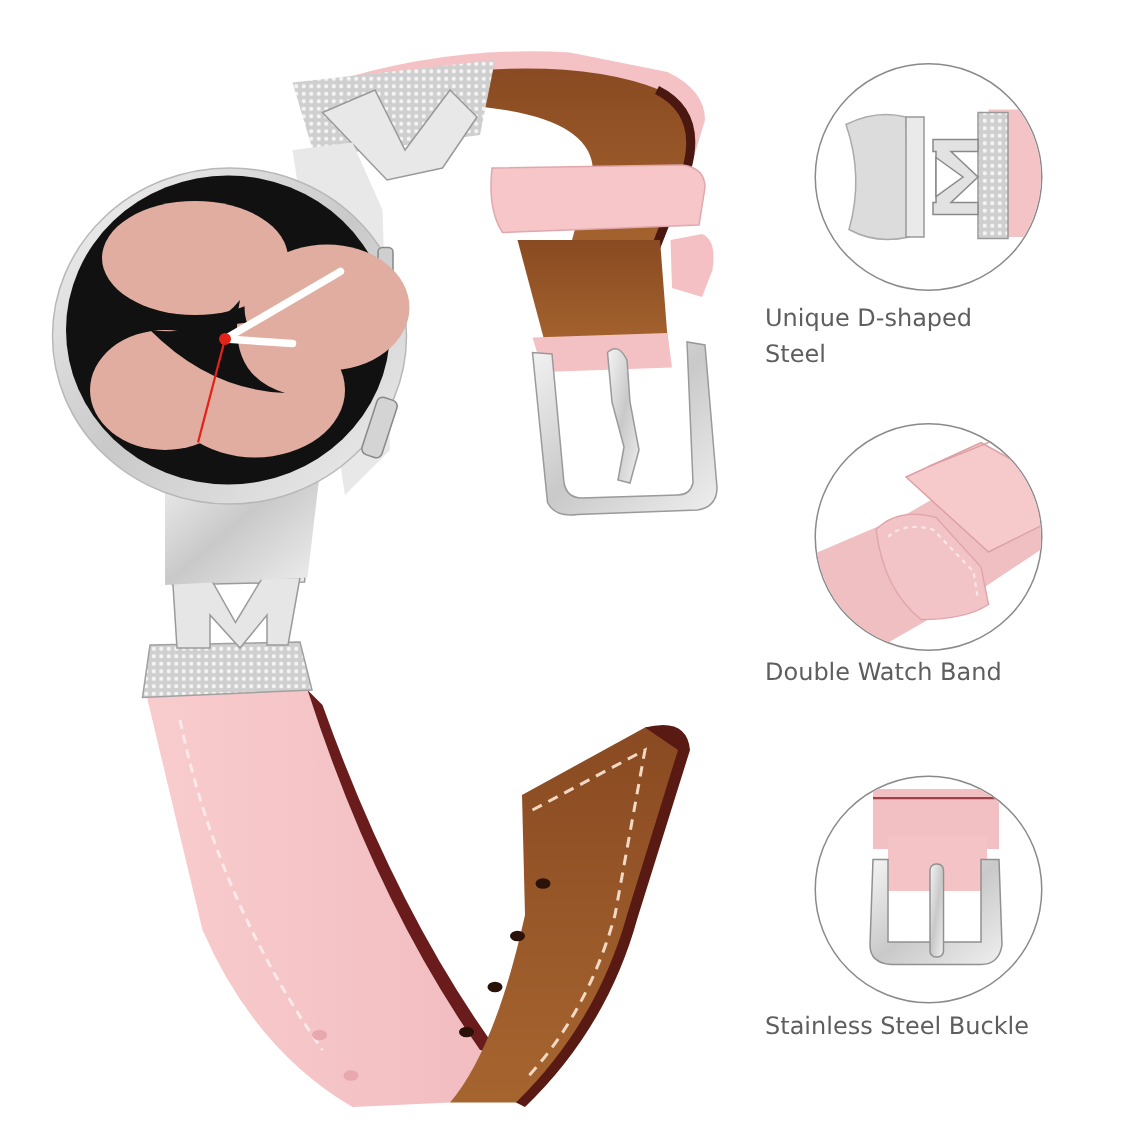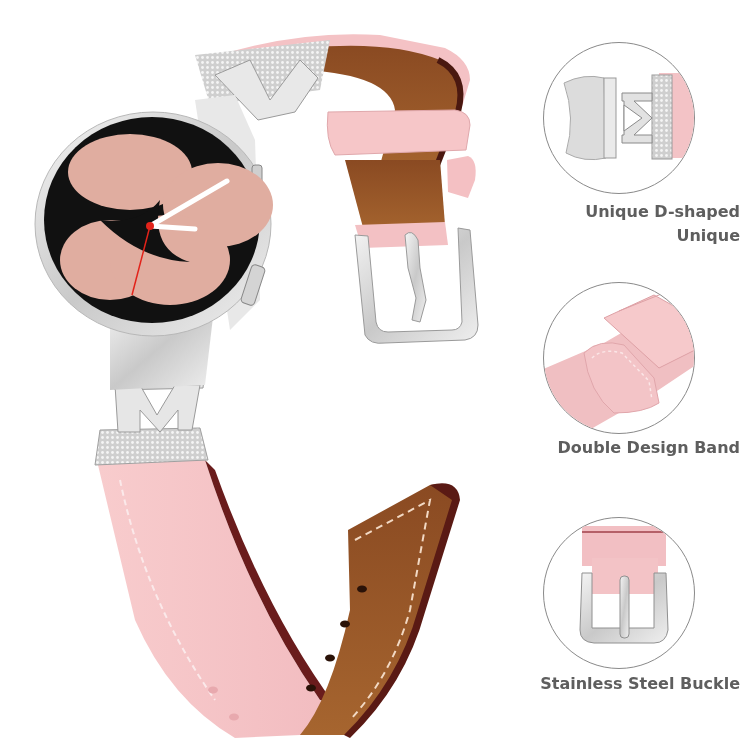--- a/index.html
+++ b/index.html
@@ -1,20 +1,20 @@
 <!DOCTYPE html>
 <html><head>
 <meta charset="utf-8">
 <style>
   html, body { margin: 0; padding: 0; background: #ffffff; }
   body { width: 750px; height: 750px; position: relative; overflow: hidden; font-family: "DejaVu Sans", "Liberation Sans", sans-serif; }
   .stage { position: absolute; left: 0; top: 0; width: 750px; height: 750px; }
   .callout { position: absolute; left: 543px; width: 150px; height: 150px; border-radius: 50%; border: 1.5px solid #8a8a8a; overflow: hidden; background: #fff; }
   .callout svg { width: 100%; height: 100%; display: block; }
-  .caption { position: absolute; left: 510px; width: 230px; text-align: right; color: #5e5e5e; font-weight: bold; font-size: 16px; line-height: 24px; }
+  .caption { position: absolute; left: 510px; width: 230px; text-align: left; color: #5e5e5e; font-weight: normal; font-size: 16px; line-height: 24px; }
 </style>
 </head>
 <body>
 
 <div class="stage">
   <svg width="750" height="750" viewBox="0 0 750 750">
     <defs>
       <linearGradient id="metal" x1="0" y1="0" x2="1" y2="1">
         <stop offset="0" stop-color="#f4f4f4"></stop>
         <stop offset="0.5" stop-color="#c9c9c9"></stop>
@@ -109,34 +109,34 @@
     <rect x="115" y="30" width="40" height="85" fill="#f3c3c6"></rect>
     <path d="M20 40 Q40 30 60 35 L62 115 Q40 120 22 110 Q32 75 20 40 Z" fill="#dcdcdc" stroke="#aaa"></path>
     <rect x="60" y="35" width="12" height="80" fill="#eaeaea" stroke="#999"></rect>
     <rect x="108" y="32" width="20" height="84" fill="url(#knurl)" stroke="#999"></rect>
     <path d="M78 50 L108 50 L108 58 L90 58 L108 75 L90 92 L108 92 L108 100 L78 100 L78 92 L80 92 L80 58 L78 58 Z" fill="#e2e2e2" stroke="#8a8a8a"></path>
     <path d="M80 62 L98 75 L80 88 Z" fill="#ffffff" stroke="#8a8a8a"></path>
   </svg>
 </div>
 <div class="caption" style="top:200px;">
   <div>Unique D-shaped</div>
-  <div>Unique</div>
+  <div>Steel</div>
 </div>
 
 <div class="callout" style="top:282px;">
   <svg viewBox="0 0 150 150">
     <path d="M-10 90 L60 60 L120 25 L170 10 L170 70 L110 110 L40 150 L-10 150 Z" fill="#f0bfc2"></path>
     <path d="M40 70 Q55 55 80 62 L110 95 L115 120 Q100 130 70 130 Q45 110 40 70 Z" fill="#f3c4c7" stroke="#e0a6ab"></path>
     <path d="M48 75 Q58 65 78 70 L105 98 L108 117" stroke="#fbe6e7" stroke-width="1.5" stroke-dasharray="3 3" fill="none"></path>
     <path d="M60 35 L110 12 L160 40 L155 65 L115 85 Z" fill="#f6c9cb" stroke="#dda0a5"></path>
     <path d="M75 28 L125 8 L160 30" stroke="#dda0a5" fill="none"></path>
   </svg>
 </div>
 <div class="caption" style="top:436px;">
-  <div>Double Design Band</div>
+  <div>Double Watch Band</div>
 </div>
 
 <div class="callout" style="top:517px;">
   <svg viewBox="0 0 150 150">
     <rect x="38" y="8" width="84" height="40" fill="#f2bfc3"></rect>
     <line x1="38" y1="14" x2="122" y2="14" stroke="#a0414a" stroke-width="1.5"></line>
     <rect x="48" y="40" width="66" height="36" fill="#f3c3c6"></rect>
     <path d="M38 55 L48 55 L48 110 L110 110 L110 55 L122 55 L124 112 Q122 125 110 125 L50 125 Q36 124 36 112 Z" fill="url(#metal)" stroke="#909090"></path>
     <rect x="76" y="58" width="9" height="62" rx="4" fill="url(#metal)" stroke="#909090"></rect>
   </svg>

